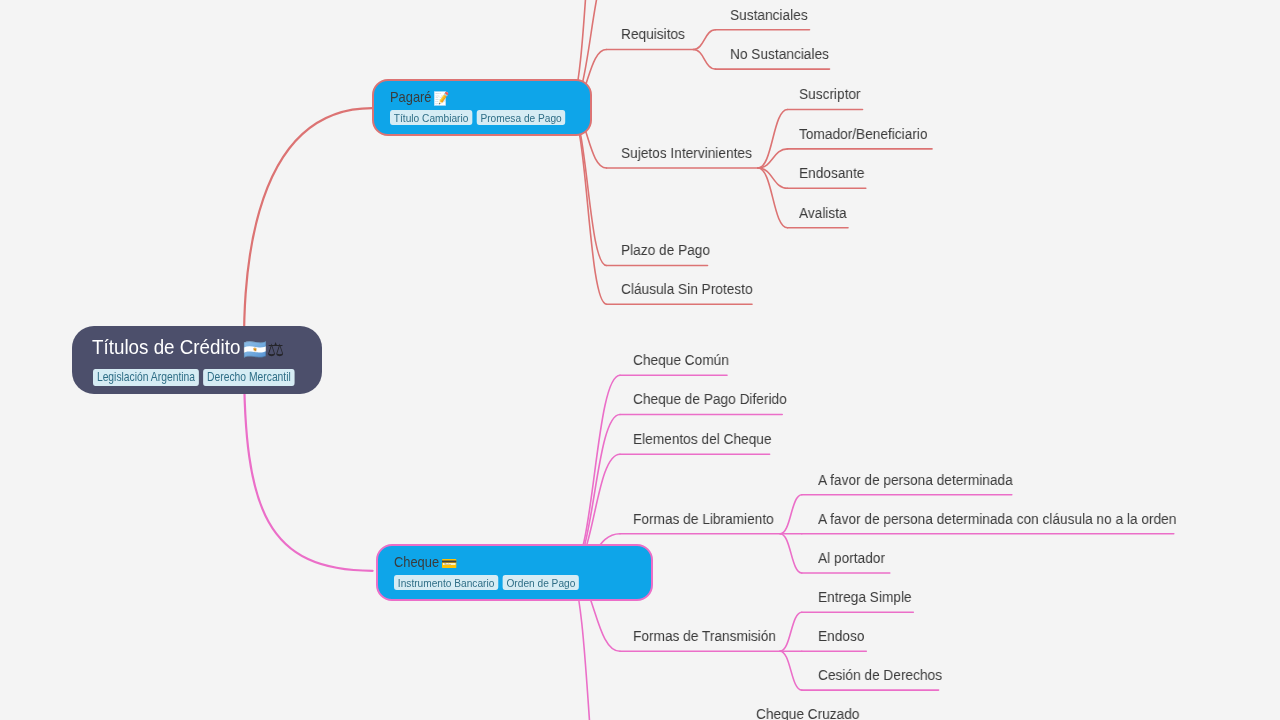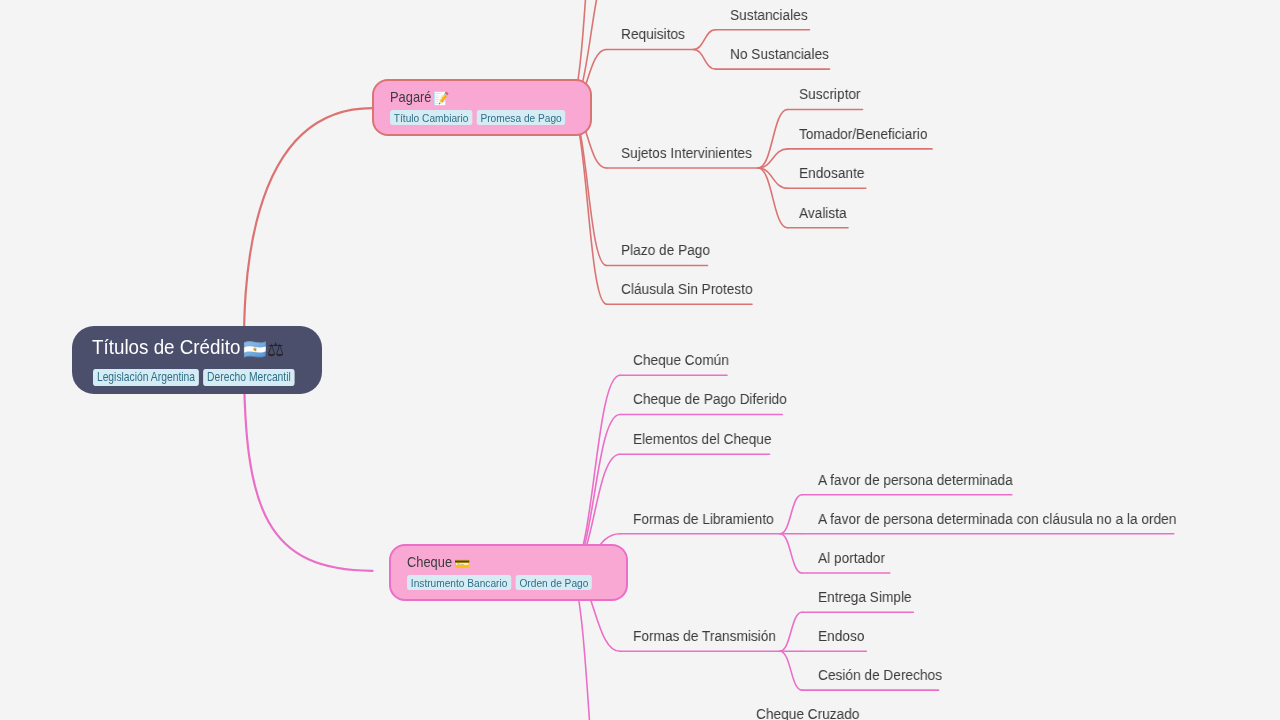--- a/index.html
+++ b/index.html
@@ -4,21 +4,21 @@
 <style>
   html,body{margin:0;padding:0;width:1280px;height:720px;overflow:hidden;background:#f4f4f4;}
   #stage{position:relative;width:1280px;height:720px;
          font-family:"Liberation Sans",sans-serif;background:#f4f4f4;
          -webkit-font-smoothing:antialiased;}
   .card, .leaf-label{will-change:transform;}
   svg#links{position:absolute;left:0;top:0;width:1280px;height:720px;overflow:visible;}
   .leaf-label{position:absolute;color:#3b3b3b;font-size:15.5px;line-height:15.5px;
               white-space:nowrap;transform:scaleX(0.883);transform-origin:0 0;}
 
-  .card{position:absolute;box-sizing:border-box;background:#f9a8d4;border-radius:16px;}
+  .card{position:absolute;box-sizing:border-box;background:#0ea5e9;border-radius:16px;}
   .card .ttl{position:absolute;white-space:nowrap;font-size:15px;line-height:15px;
              color:#3b3b3b;}
   .card .ttl .tx{display:inline-block;transform:scaleX(0.858);transform-origin:0 0;}
   .card .ttl .emj{display:inline-block;font-size:13.2px;line-height:15px;vertical-align:-1.5px;
                   font-family:"DejaVu Sans",sans-serif;margin-left:1.9px;}
   .card .tags{position:absolute;display:flex;gap:5px;transform:scaleX(0.876);transform-origin:0 0;}
   .tag{background:#d6ecf4;color:#2f6e86;font-size:11.6px;line-height:15.4px;height:15.4px;
        border-radius:3px;padding:0 4.4px;white-space:nowrap;box-sizing:border-box;}
 
   #rootcard{background:#4c4f6b;border:none;border-radius:22px;}
@@ -89,21 +89,21 @@
         <span class="tag">Derecho Mercantil</span>
       </div>
     </div>
     <div class="card" style="left: 372px; top: 79.3px; width: 220px; height: 56.6px; border: 2.2px solid rgb(220, 115, 115);">
       <div class="ttl" style="left: 16.2px; top: 7.6px;"><span class="tx" style="margin-right: -6.86925px;">Pagaré</span><span class="emj">📝</span></div>
       <div class="tags" style="left: 16px; top: 28.7px;">
         <span class="tag">Título Cambiario</span>
         <span class="tag">Promesa de Pago</span>
       </div>
     </div>
-    <div class="card" style="left: 389px; top: 543.5px; width: 239px; height: 56.5px; border: 2.2px solid rgb(235, 110, 200);">
+    <div class="card" style="left: 376px; top: 543.5px; width: 277px; height: 56.5px; border: 2.2px solid rgb(235, 110, 200);">
       <div class="ttl" style="left: 16.2px; top: 7.6px;"><span class="tx" style="margin-right: -7.46165px;">Cheque</span><span class="emj">💳</span></div>
       <div class="tags" style="left: 16px; top: 28.7px;">
         <span class="tag">Instrumento Bancario</span>
         <span class="tag">Orden de Pago</span>
       </div>
     </div>
     <div class="leaf-label" style="left: 620.8px; top: 26.42px;">Requisitos</div>
     <div class="leaf-label" style="left: 729.8px; top: 6.72px;">Sustanciales</div>
     <div class="leaf-label" style="left: 729.8px; top: 46.02px;">No Sustanciales</div>
     <div class="leaf-label" style="left: 620.8px; top: 144.92px;">Sujetos Intervinientes</div>

